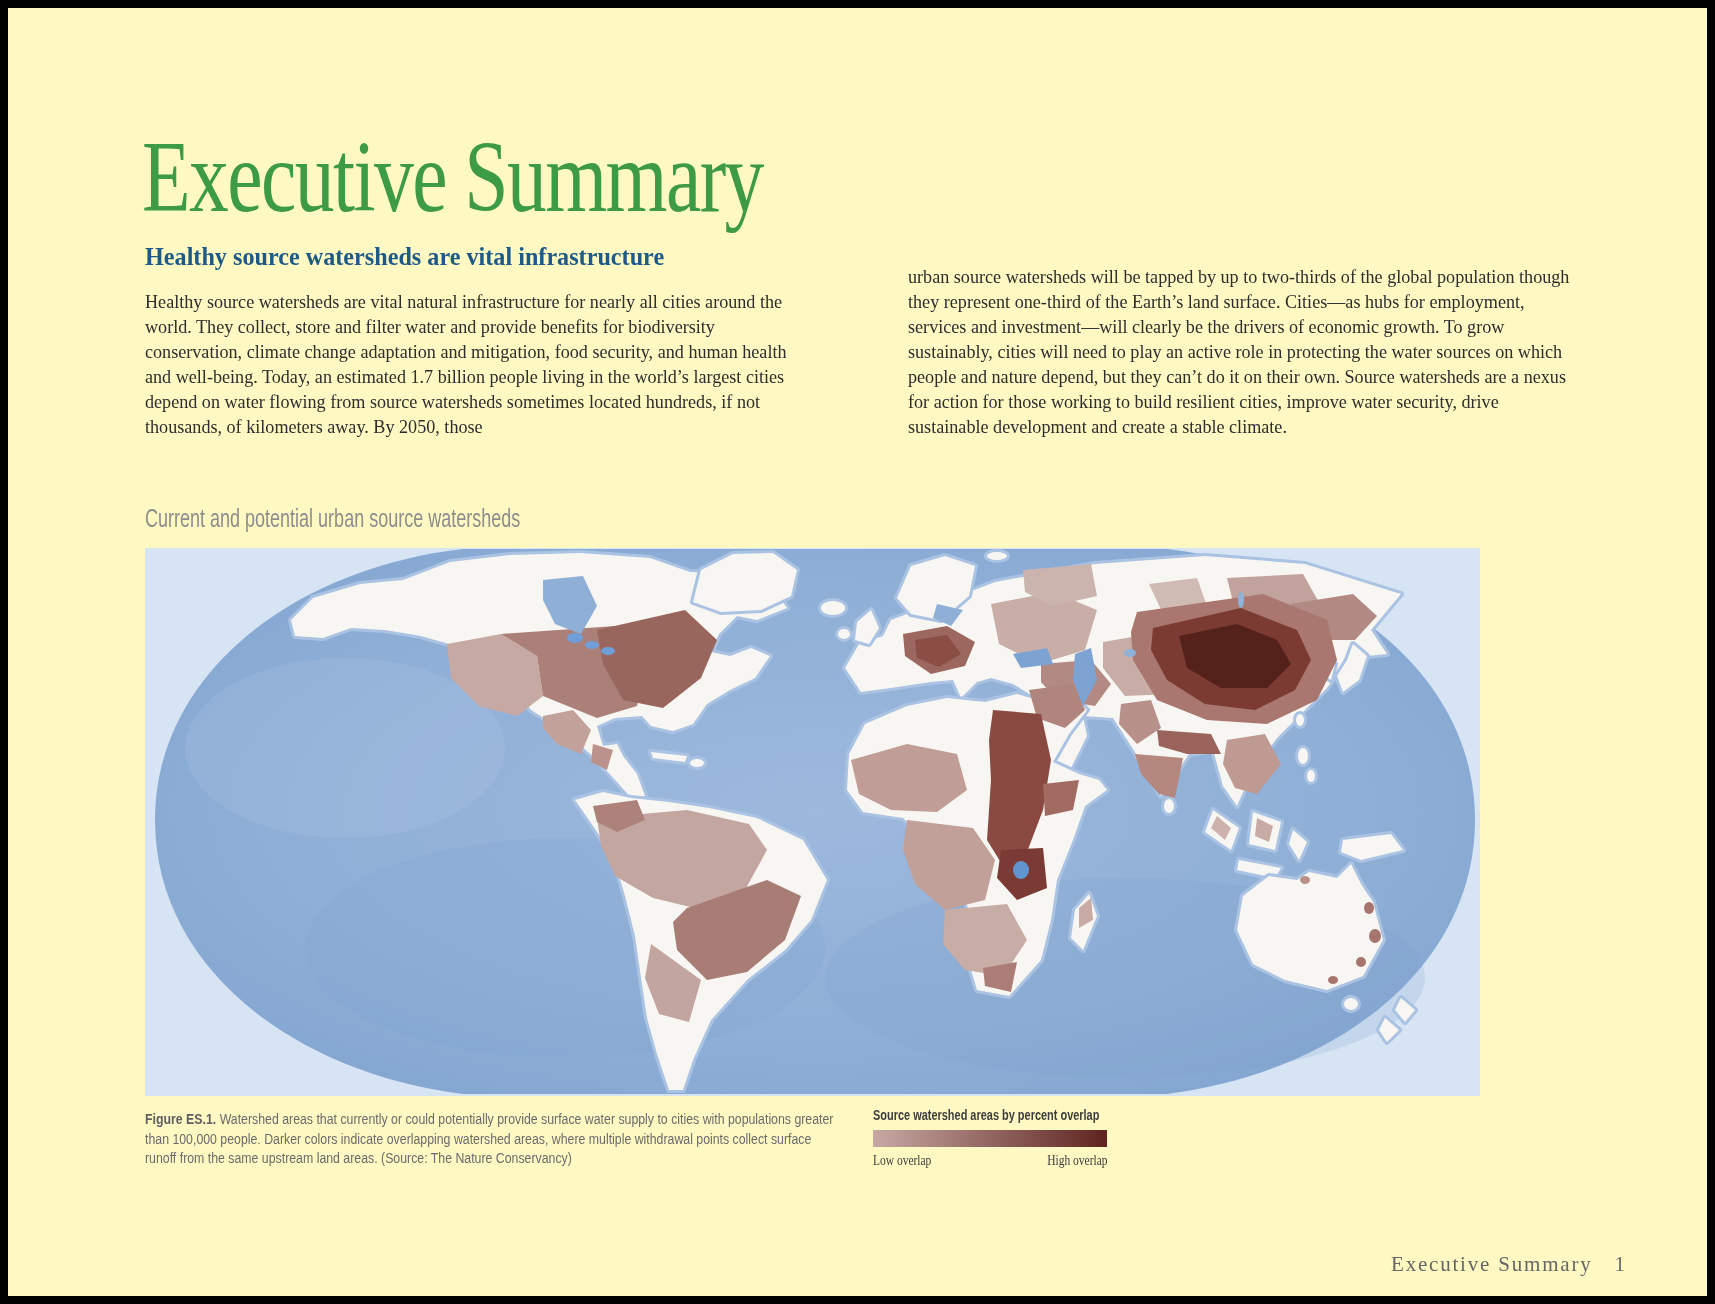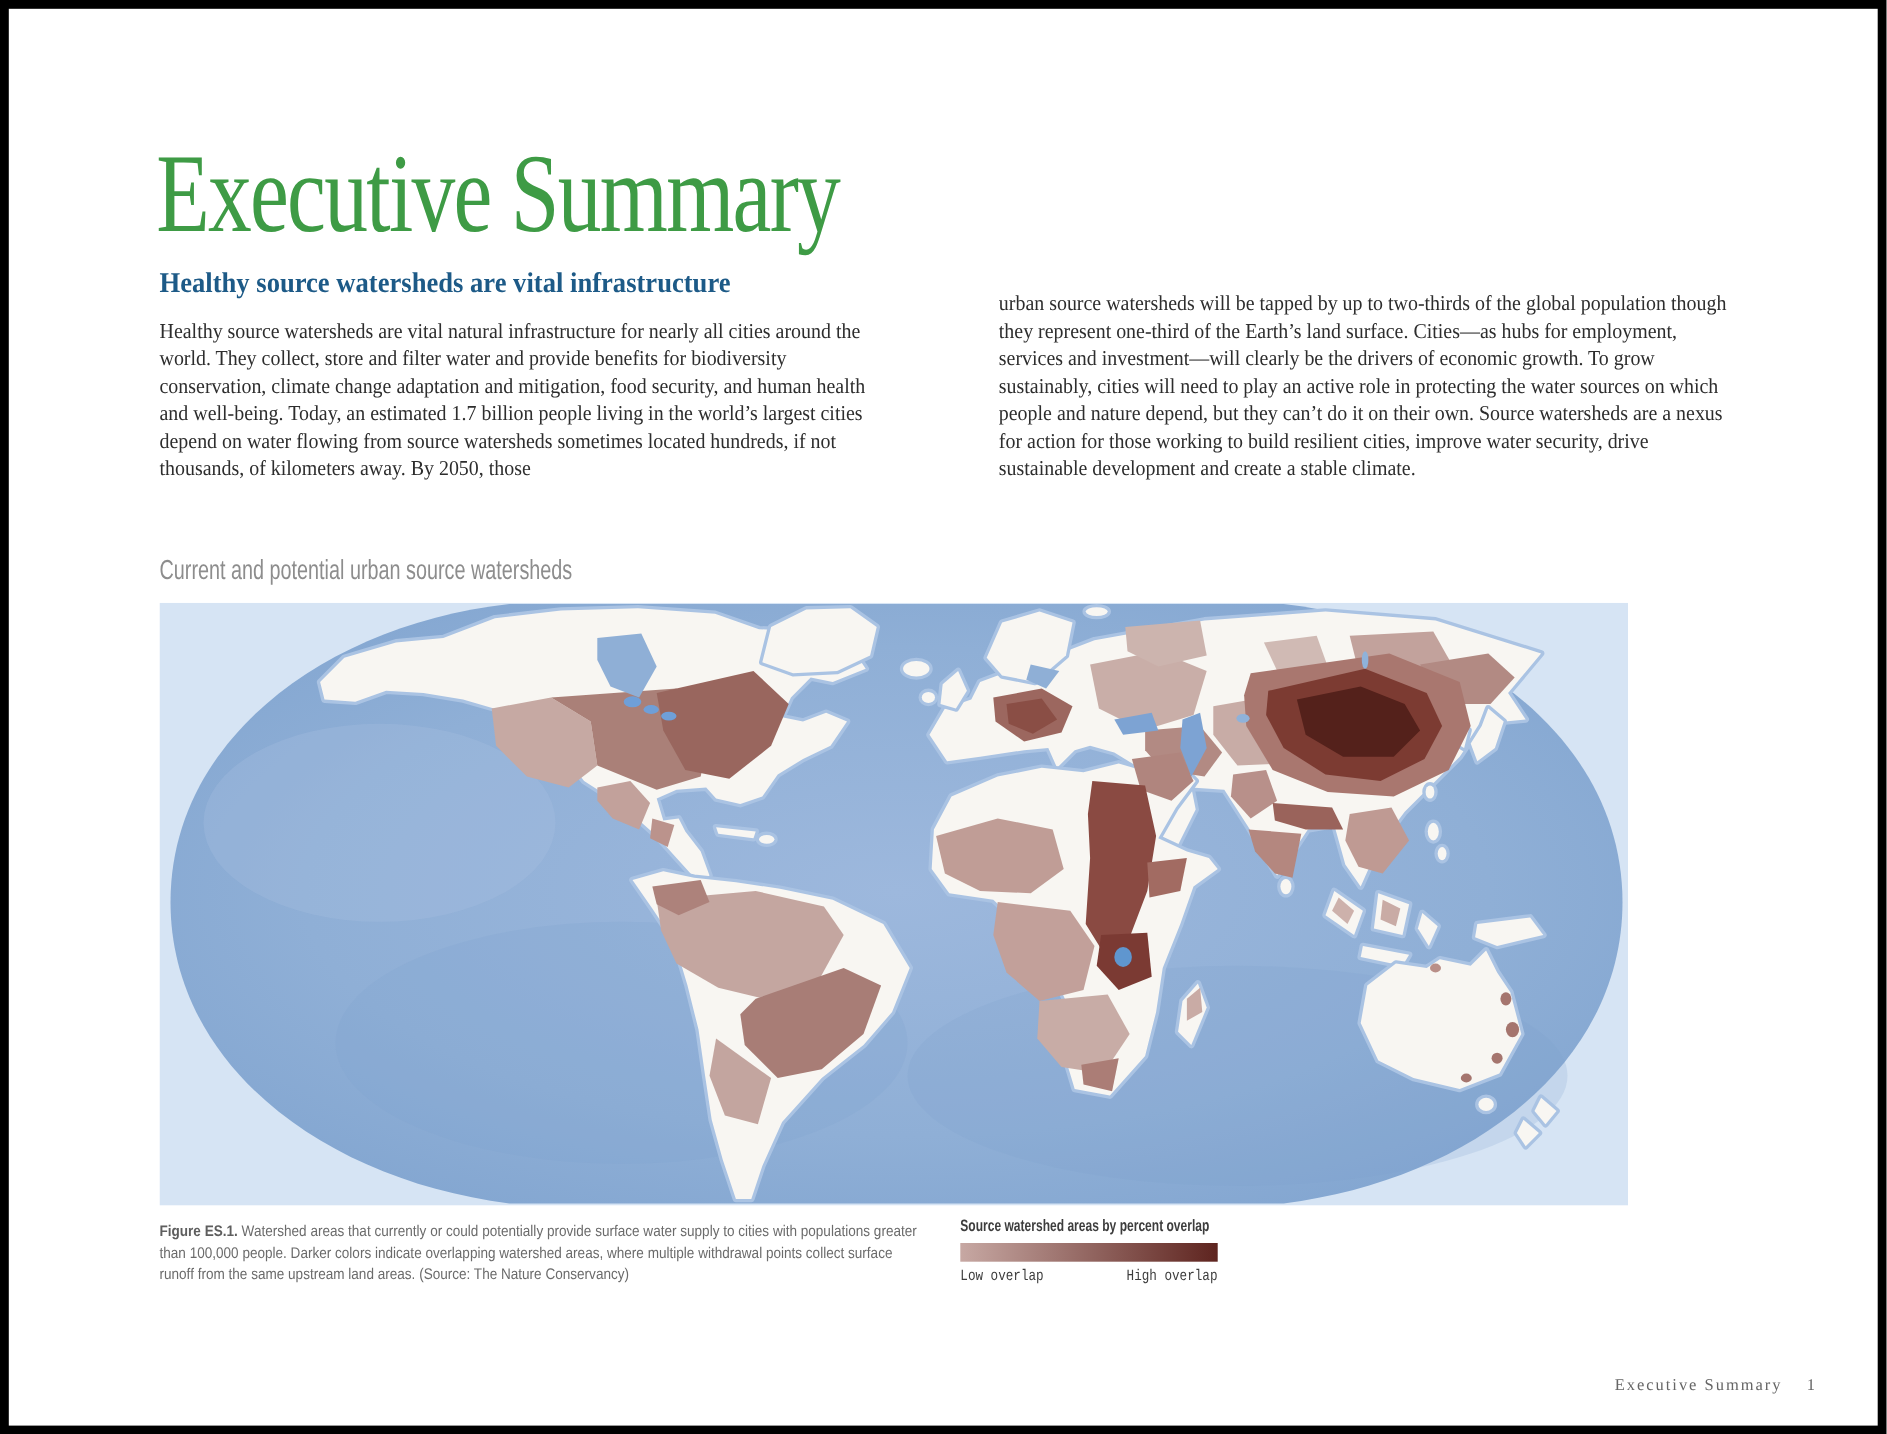--- a/index.html
+++ b/index.html
@@ -6,21 +6,21 @@
   body{
     width:1715px;height:1304px;
     background:#000;
     font-family:"Liberation Serif", serif;
     position:relative;
     overflow:hidden;
   }
   .page{
     position:absolute;left:8px;top:8px;
     width:1699px;height:1288px;
-    background:#ffffff;
+    background:#fef9c3;
   }
   .abs{position:absolute;}
   .page-title{
     left:134px;top:110px;
     font-family:"Liberation Serif", serif;
     font-size:102px;font-weight:400;
     color:#3e9b45;
     letter-spacing:-2px;
     transform:scaleX(0.78);transform-origin:left top;
     white-space:nowrap;
@@ -69,30 +69,30 @@
     transform:scaleX(0.73);transform-origin:left top;
     white-space:nowrap;
   }
   .legend-bar{
     margin-top:7px;width:234px;height:17px;
     background:linear-gradient(to right,#c7a8a3,#5e241f);
   }
   .legend-labels{
     margin-top:6px;width:234px;
     display:flex;justify-content:space-between;
-    font-family:Liberation Mono, monospace;
+    font-family:Liberation Serif, serif;
     font-size:14px;color:#3d3d3d;
   }
   .legend-labels span{transform:scaleX(0.82);}
   .legend-labels span:first-child{transform-origin:left top;}
   .legend-labels span:last-child{transform-origin:right top;}
   .footer{
-    right:57px;top:1244px;
-    font-family:"Liberation Serif", serif;
-    font-size:15px;color:#666666;
+    right:82px;top:1244px;
+    font-family:"Liberation Serif", serif;
+    font-size:21px;color:#666666;
     letter-spacing:1.8px;
     white-space:nowrap;
   }
   .footer .pgnum{margin-left:22px;letter-spacing:0;}
 </style>
 </head>
 <body>
 
 <div class="page">
 

